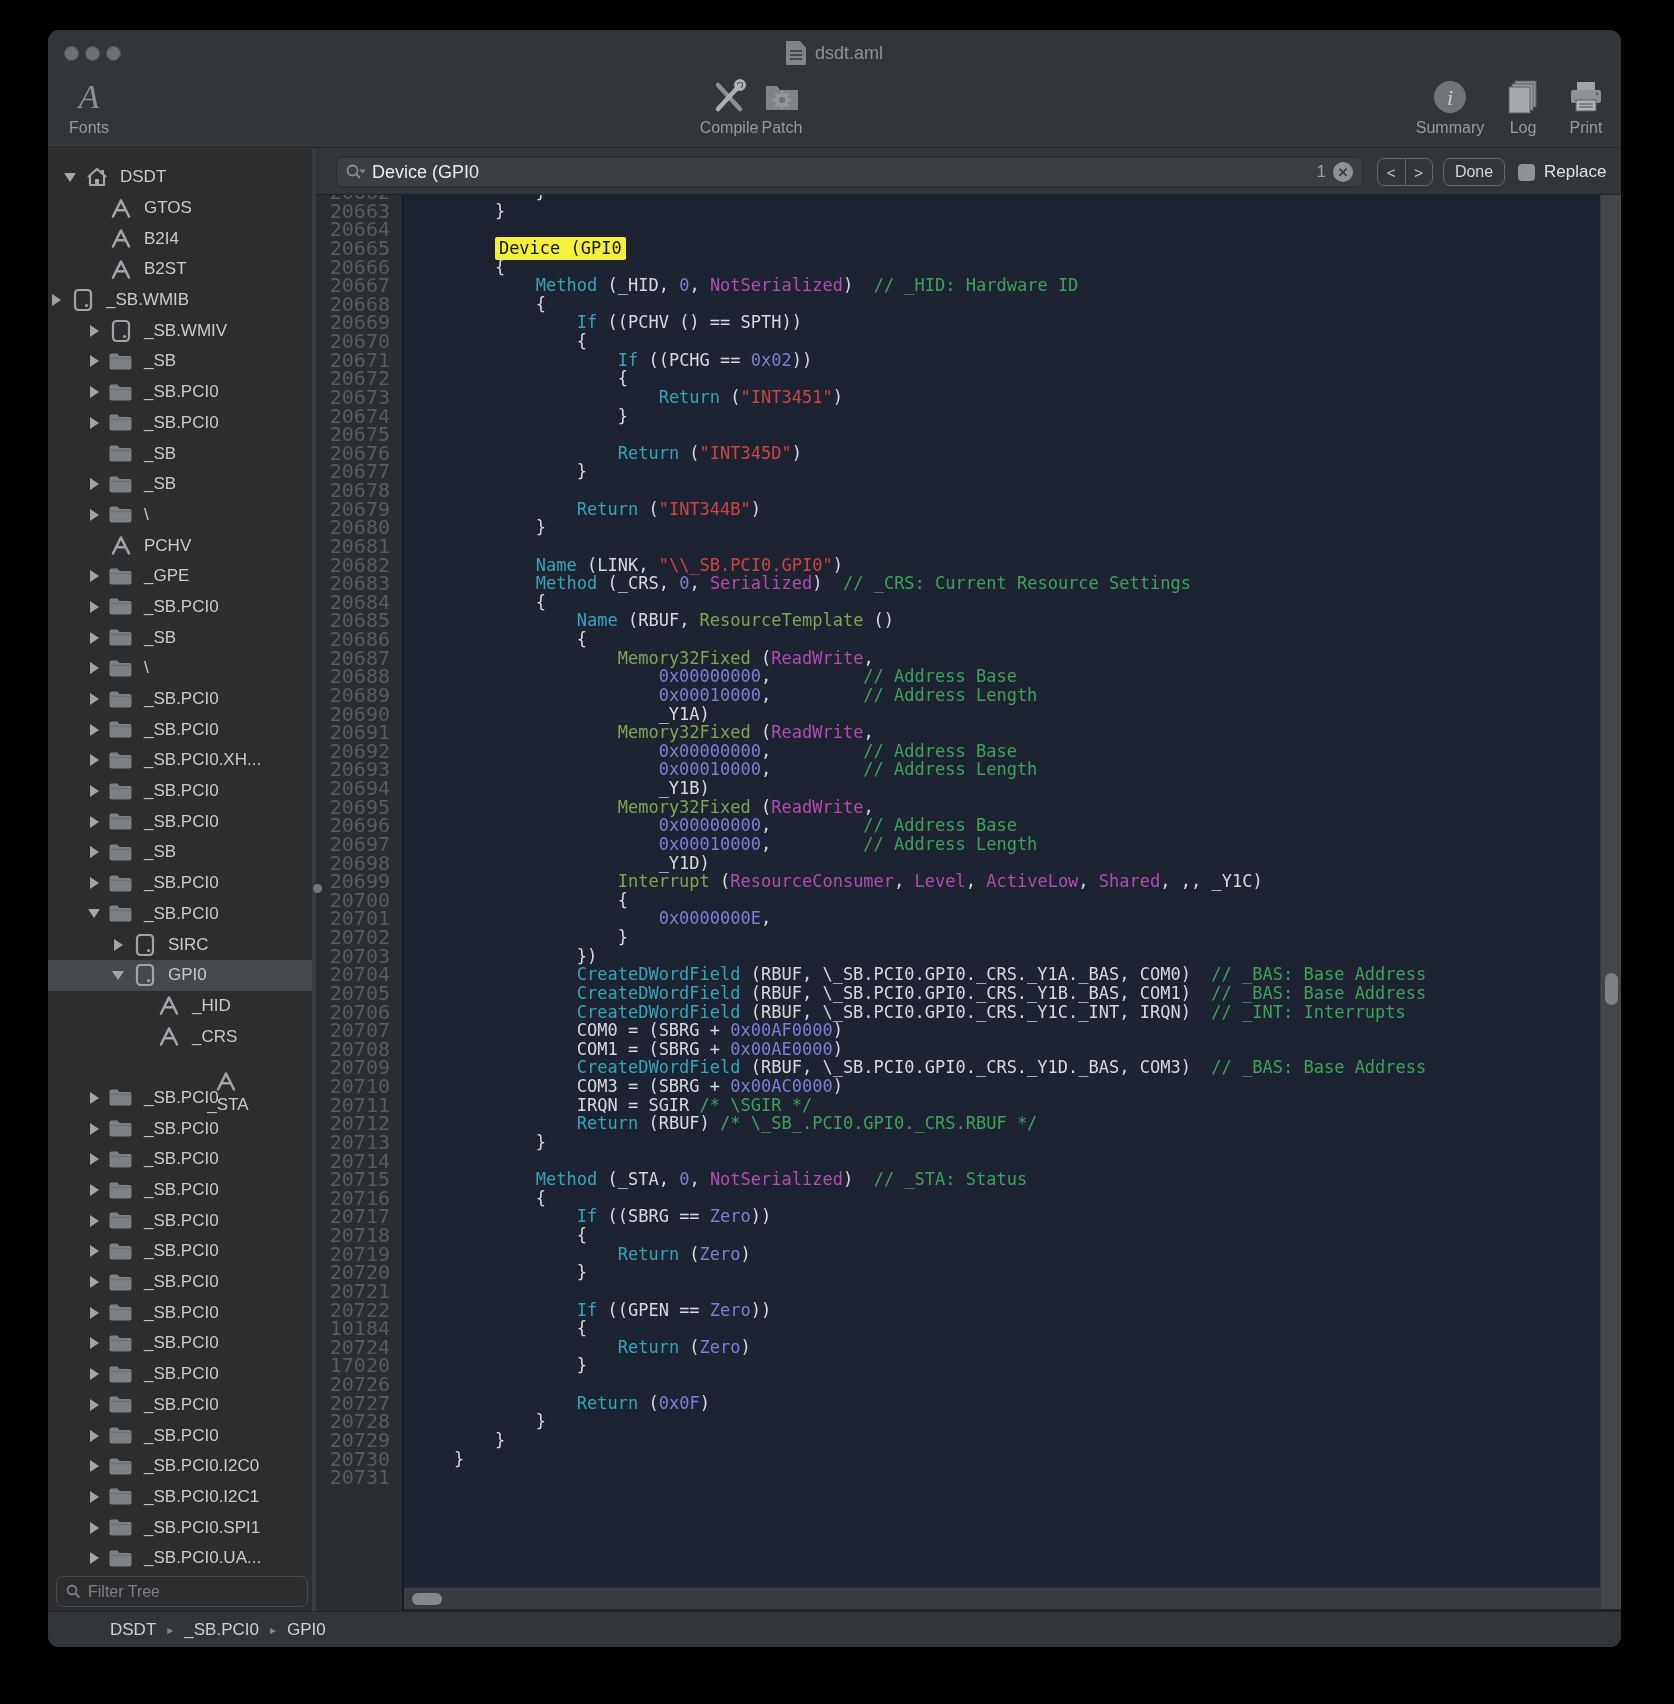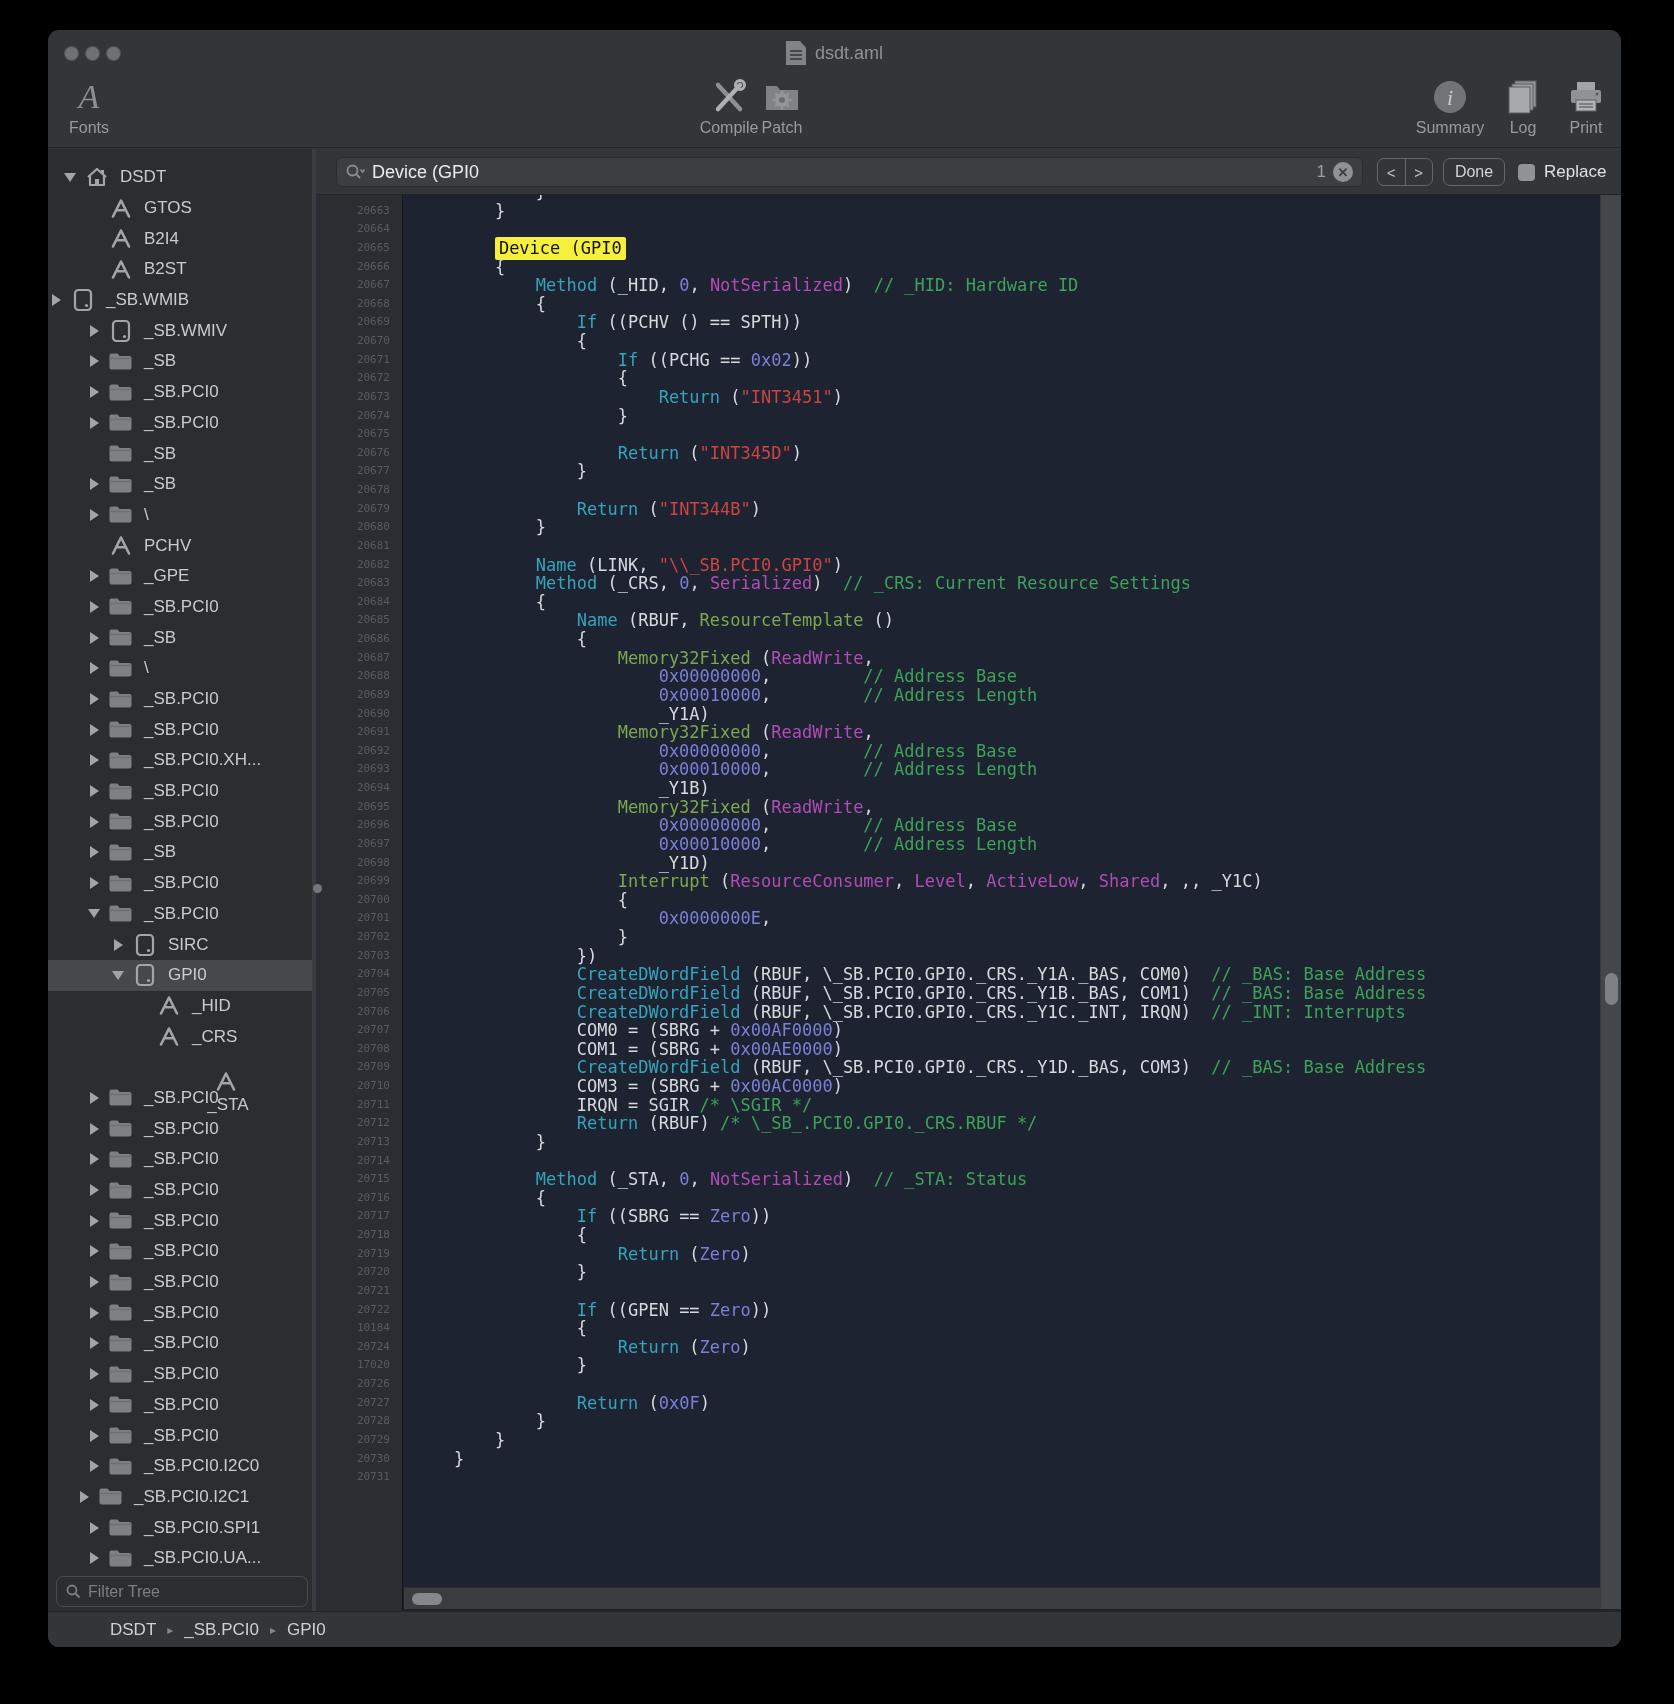--- a/index.html
+++ b/index.html
@@ -79,21 +79,21 @@
   .replwrap { position:absolute; left:1202px; top:9px; height:28px; display:flex;
               align-items:center; gap:9px; }
   .checkbox { width:17px; height:17px; border-radius:4px; background:#909396; }
   .repllabel { color:#dfe1e3; font-size:17px; }
 
   .codewrap { flex:1; display:flex; overflow:hidden; position:relative; min-height:0; }
   .gutter { width:87px; flex:0 0 87px; background:#2a2d31; border-right:1px solid #141519;
             overflow:hidden; }
   .gutter-inner { margin-top:-12px; text-align:right; padding-right:12px;
                   font-family:"DejaVu Sans Mono","Liberation Mono",monospace;
-                  font-size:11px; line-height:18.63px; color:#585c61; }
+                  font-size:20px; line-height:18.63px; color:#585c61; }
   .codepane { flex:1; overflow:hidden; }
   .code-inner { margin-top:-12px; padding-left:10px;
                 font-family:"DejaVu Sans Mono","Liberation Mono",monospace;
                 font-size:17px; line-height:18.63px; white-space:pre; color:#d6dade; }
   .cl { height:18.63px; }
   .tk-k { color:#34a4bc; }
   .tk-m { color:#7fa650; }
   .tk-c { color:#3da25a; }
   .tk-f { color:#b14cb4; }
   .tk-n { color:#7d7fd8; }
@@ -698,21 +698,21 @@
               <div class="tri-r"></div>
             </div>
             <div class="ticon">
               <svg width="25" height="19" viewBox="0 0 25 19">
                 <path d="M1.5 3.5 a2 2 0 0 1 2-2 h6 l2 2.5 h10 a2 2 0 0 1 2 2 v9.5 a2 2 0 0 1 -2 2 h-18 a2 2 0 0 1 -2-2 z" fill="#7d8184"></path>
                 <path d="M1.5 6.5 h22" stroke="#6c7073" stroke-width="1.4"></path>
               </svg>
             </div>
             <span class="tlabel">_SB.PCI0.I2C0</span>
           </div>
-          <div class="trow" style="padding-left: 28px;">
+          <div class="trow" style="padding-left: 38px;">
             <div class="disc">
               <div class="tri-r"></div>
             </div>
             <div class="ticon">
               <svg width="25" height="19" viewBox="0 0 25 19">
                 <path d="M1.5 3.5 a2 2 0 0 1 2-2 h6 l2 2.5 h10 a2 2 0 0 1 2 2 v9.5 a2 2 0 0 1 -2 2 h-18 a2 2 0 0 1 -2-2 z" fill="#7d8184"></path>
                 <path d="M1.5 6.5 h22" stroke="#6c7073" stroke-width="1.4"></path>
               </svg>
             </div>
             <span class="tlabel">_SB.PCI0.I2C1</span>

